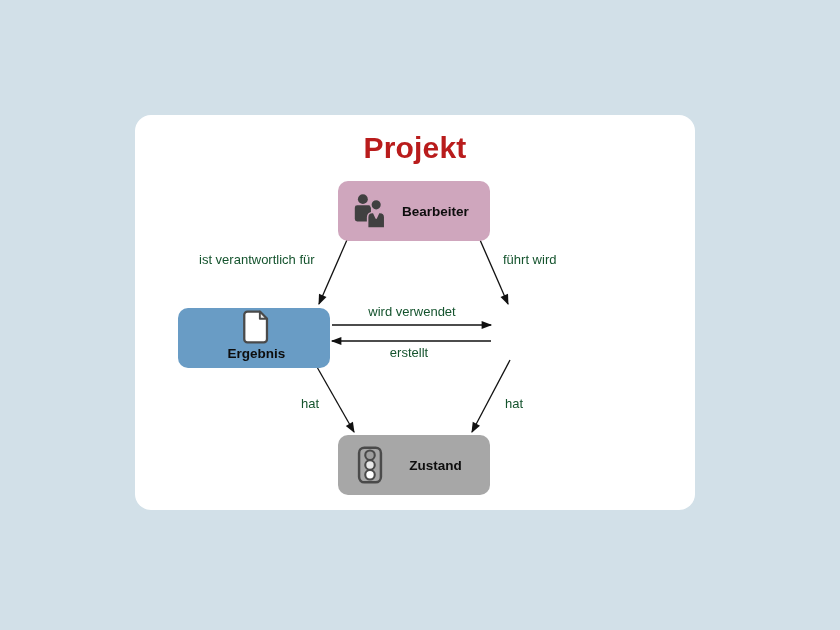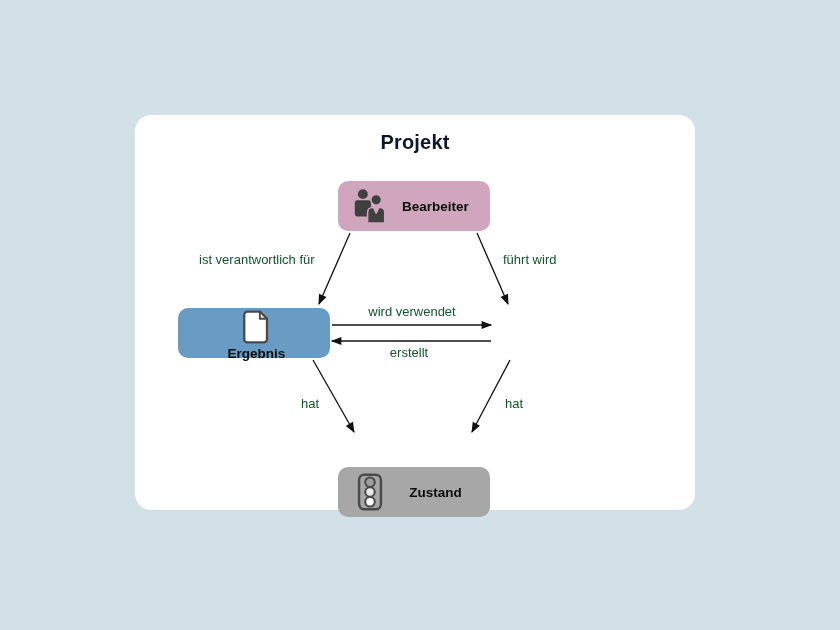--- a/index.html
+++ b/index.html
@@ -14,33 +14,33 @@
     position: absolute;
     left: 135px; top: 115px;
     width: 560px; height: 395px;
     background: #ffffff;
     border-radius: 16px;
   }
   .diagram-title {
     position: absolute;
     left: 0; top: 16px; width: 100%;
     text-align: center;
-    font-size: 20px;
+    font-size: 30px;
     font-weight: bold;
-    color: #0f172a;
+    color: #b91c1c;
     letter-spacing: 0.2px;
   }
   .edges-svg {
     position: absolute;
     left: 0; top: 0;
     width: 560px; height: 395px;
   }
   .node {
     position: absolute;
-    width: 152px; height: 50px;
+    width: 152px; height: 60px;
     border-radius: 10px;
     display: flex;
     align-items: center;
     padding: 0 8px 0 13px;
   }
   .node .icon { width: 38px; height: 38px; flex: 0 0 38px; }
   .node .icon svg { width: 100%; height: 100%; display: block; }
   .node .label {
     flex: 1;
     text-align: center;
@@ -104,21 +104,21 @@
     <span class="icon">
       <svg viewBox="0 0 40 40">
         <path d="M10 3.8 h13 L30.5 11.3 v21.5 a3.4 3.4 0 0 1 -3.4 3.4 H10 a3.4 3.4 0 0 1 -3.4 -3.4 V7.2 a3.4 3.4 0 0 1 3.4 -3.4 Z" fill="#ffffff" stroke="#4a4a4a" stroke-width="2.4" stroke-linejoin="round"></path>
         <path d="M23 3.8 V11.3 H30.5 Z" fill="#ededed" stroke="#4a4a4a" stroke-width="2" stroke-linejoin="round"></path>
       </svg>
     </span>
     <span class="label">Ergebnis</span>
   </div>
 
 
-  <div class="node node-zustand" style="background: rgb(167, 167, 167); margin-top: 32px;">
+  <div class="node node-zustand" style="background: rgb(167, 167, 167);">
     <span class="icon">
       <svg viewBox="0 0 40 40">
         <rect x="8.5" y="1.8" width="23" height="36.4" rx="5.5" fill="none" stroke="#4a4a4a" stroke-width="2.6"></rect>
         <circle cx="20" cy="9.7" r="5" fill="#9e9e9e" stroke="#4a4a4a" stroke-width="2.2"></circle>
         <circle cx="20" cy="20" r="5" fill="#e8e8e8" stroke="#4a4a4a" stroke-width="2.2"></circle>
         <circle cx="20" cy="30.3" r="5" fill="#ffffff" stroke="#4a4a4a" stroke-width="2.2"></circle>
       </svg>
     </span>
     <span class="label">Zustand</span>
   </div>

